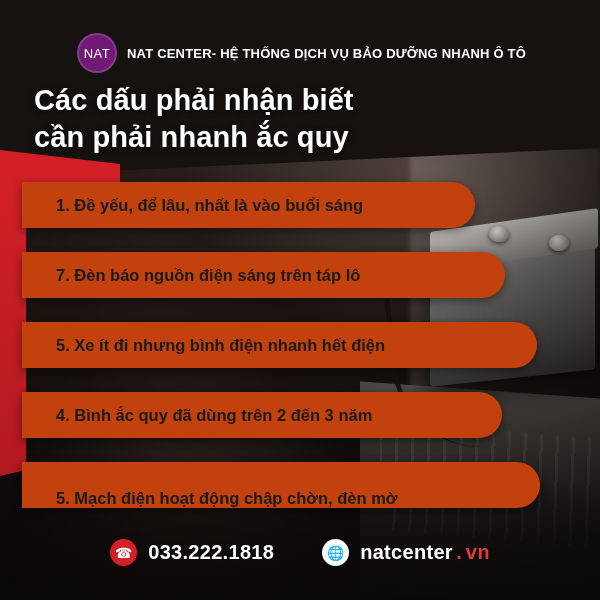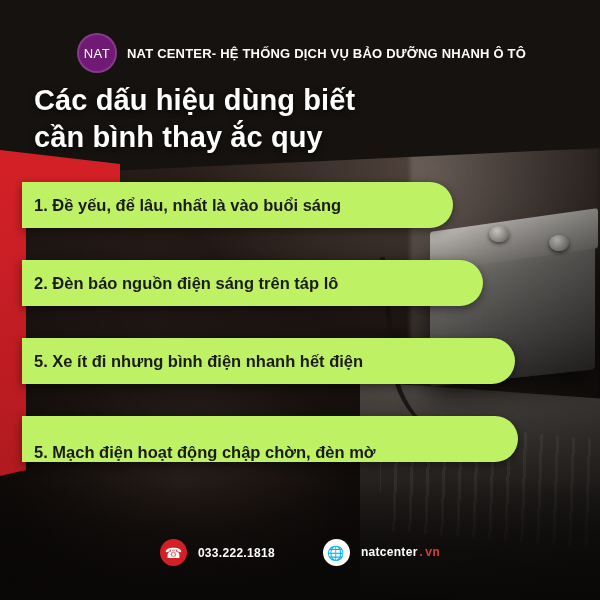--- a/index.html
+++ b/index.html
@@ -171,27 +171,27 @@
 
   
   .list {
     position: absolute;
     left: 22px; top: 182px;
     width: 480px;
   }
   .list-item {
     position: relative;
     height: 46px;
-    margin-bottom: 32px;
-    display: flex;
-    align-items: center;
-    background: #bef264;
+    margin-bottom: 24px;
+    display: flex;
+    align-items: center;
+    background: #c2410c;
     border-radius: 0 24px 24px 0;
     box-shadow: 0 3px 10px rgba(0,0,0,.45);
-    padding-left: 12px;
+    padding-left: 34px;
     padding-right: 26px;
     color: #1b1b1b;
     font-size: 16.5px;
     font-weight: bold;
     white-space: nowrap;
   }
   .li-1 { width: 393px; }
   .li-2 { width: 423px; }
   .li-3 { width: 455px; }
   .li-4 { width: 420px; }
@@ -219,21 +219,21 @@
     align-items: center;
     justify-content: center;
     color: #fff;
     font-size: 14px;
     line-height: 1;
   }
   .circle-icon.red { background: #d32027; }
   .circle-icon.white { background: #ffffff; color: #222; }
   .contact-text {
     color: #ffffff;
-    font-size: 12px;
+    font-size: 20px;
     font-weight: bold;
     letter-spacing: .3px;
   }
   .contact-text .vn { color: #e03a3f; font-family: Liberation Mono, monospace; }
 </style>
 </head>
 <body>
 
 <div class="poster">
 
@@ -254,33 +254,36 @@
   <div class="red-sliver"></div>
   <div class="red-bar-left"></div>
   <div class="bottom-fade"></div>
 
   <div class="brand-bar">
     <div class="brand-logo">NAT</div>
     <div class="brand-text">NAT CENTER- HỆ THỐNG DỊCH VỤ BẢO DƯỠNG NHANH Ô TÔ</div>
   </div>
 
   <div class="headline">
-    <span class="l1">Các dấu hiệu dùng biết</span>
-    <span class="l2">cần bình thay ắc quy</span>
+    <span class="l1">Các dấu phải nhận biết</span>
+    <span class="l2">cần phải nhanh ắc quy</span>
   </div>
 
   <div class="list">
     <div class="list-item li-1">
       <span>1. Đề yếu, để lâu, nhất là vào buổi sáng</span>
     </div>
     <div class="list-item li-2">
-      <span>2. Đèn báo nguồn điện sáng trên táp lô</span>
+      <span>7. Đèn báo nguồn điện sáng trên táp lô</span>
     </div>
     <div class="list-item li-3">
       <span>5. Xe ít đi nhưng bình điện nhanh hết điện</span>
+    </div>
+    <div class="list-item li-4">
+      <span>4. Bình ắc quy đã dùng trên 2 đến 3 năm</span>
     </div>
     <div class="list-item li-5">
       <span>5. Mạch điện hoạt động chập chờn, đèn mờ</span>
     </div>
   </div>
 
   <div class="footer">
     <div class="contact">
       <div class="circle-icon red">☎</div>
       <div class="contact-text">033.222.1818</div>

